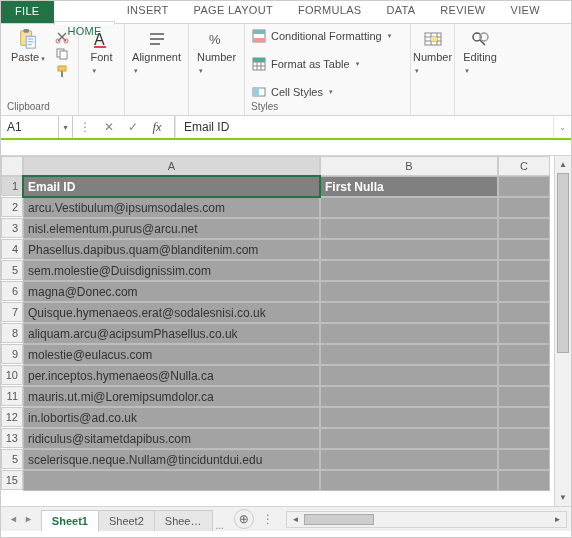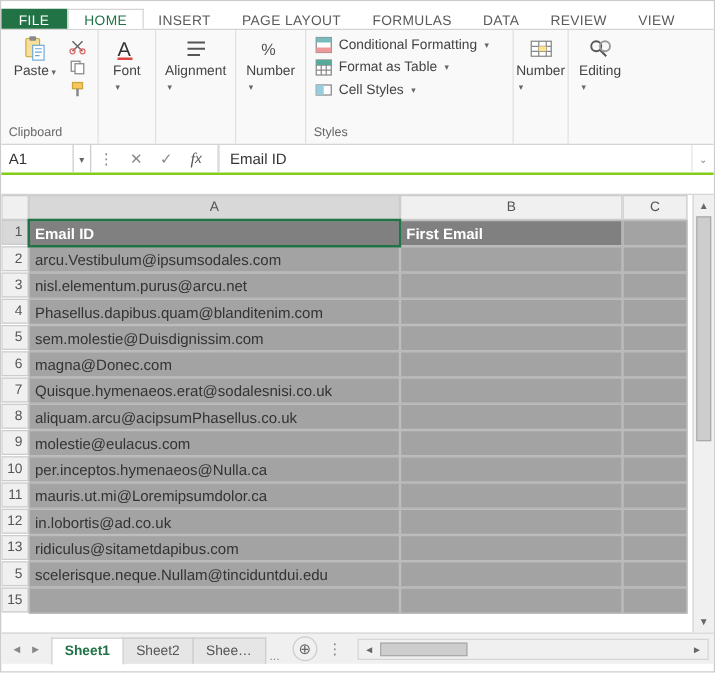--- a/index.html
+++ b/index.html
@@ -1,36 +1,36 @@
 <!DOCTYPE html>
 <html><head>
 <meta charset="utf-8">
 <style>
 * { margin: 0; padding: 0; box-sizing: border-box; font-family: "Segoe UI", Tahoma, sans-serif; }
 body { width: 572px; height: 538px; background: #fff; overflow: hidden; border: 1px solid #ccc; font-size: 12px; color: #444; }
 
 
-.tabs { display: flex; height: 23px; background: #fff; border-bottom: 1px solid #d4d4d4; align-items: flex-end; }
+.tabs { display: flex; height: 23px; background: #fff; border-bottom: 1px solid #d4d4d4; }
 .tab { padding: 3px 12px 0; font-size: 11px; color: #5a5a5a; cursor: pointer; border-right: 1px solid transparent; letter-spacing: 0.3px;}
 .tab.file { background: #217346; color: #fff; font-size: 11px; padding: 4px 14px 0;}
 .tab.active { color: #217346; border-top: 1px solid #d4d4d4; border-left: 1px solid #d4d4d4; border-right: 1px solid #d4d4d4; background: #fff; font-weight: normal; }
 .tab.home.active { position: relative; top: 0; margin-top: 20px; }
 
 
 .ribbon { display: flex; height: 92px; background: #f9f9f9; border-bottom: 1px solid #d4d4d4; }
 .ribbon-group { border-right: 1px solid #e1e1e1; padding: 3px 6px 0; display: flex; flex-direction: column; justify-content: space-between; }
 .ribbon-group-label { font-size: 10px; color: #666; padding: 2px 0 3px; }
 .rg-body { flex: 1; display: flex; align-items: flex-start; gap: 4px; }
 .big-btn { display: flex; flex-direction: column; align-items: center; gap: 2px; padding: 2px 4px; cursor: pointer; }
 .big-btn .ic { width: 20px; height: 20px; display: flex; align-items: center; justify-content: center; }
 .big-btn .lbl { font-size: 11px; color: #444; white-space: nowrap; }
 .drop-arrow { font-size: 7px; color: #666; margin-left: 2px; }
 .small-icons { display: flex; flex-direction: column; gap: 3px; padding-top: 3px;}
 .small-icons .sm { width: 18px; height: 14px; display: flex; align-items: center; justify-content: center; cursor: pointer; }
-.styles-col { display: flex; flex-direction: column; gap: 4px; padding-top: 2px;}
+.styles-col { display: flex; flex-direction: column; gap: 14px; padding-top: 2px;}
 .styles-row { display: flex; align-items: center; gap: 4px; font-size: 11px; color: #444; cursor: pointer; white-space: nowrap; }
 .styles-row .ic { width: 16px; height: 14px; display: flex; align-items: center; justify-content: center; }
 
 
 .fxrow { display: flex; align-items: stretch; height: 24px; border-bottom: 2px solid #84cc16; background: #fff; }
 .namebox { width: 58px; border-right: 1px solid #ccc; display: flex; align-items: center; padding: 0 6px; font-size: 12px; color: #333; }
 .namebox-dd { width: 14px; display: flex; align-items: center; justify-content: center; border-right: 1px solid #ccc; color: #666; font-size: 8px;}
 .fx-btns { display: flex; align-items: center; }
 .fx-btn { width: 24px; display: flex; align-items: center; justify-content: center; color: #888; font-size: 12px; cursor: pointer; }
 .fx-btn.fx { font-style: italic; font-family: Georgia, serif; color: #555; font-size: 13px; }
@@ -261,21 +261,21 @@
 
 <div class="grid-wrap">
   <div class="grid">
     <div class="corner"></div>
     <div class="colhdr sel">A</div>
     <div class="colhdr">B</div>
     <div class="colhdr">C</div>
 
     <div class="rowhdr sel">1</div>
     <div class="cell hdr active">Email ID</div>
-    <div class="cell hdr">First Email</div>
+    <div class="cell hdr">First Nulla</div>
     <div class="cell"></div>
 
     <div class="rowhdr">2</div>
     <div class="cell">arcu.Vestibulum@ipsumsodales.com</div>
     <div class="cell"></div>
     <div class="cell"></div>
 
     <div class="rowhdr">3</div>
     <div class="cell">nisl.elementum.purus@arcu.net</div>
     <div class="cell"></div>

